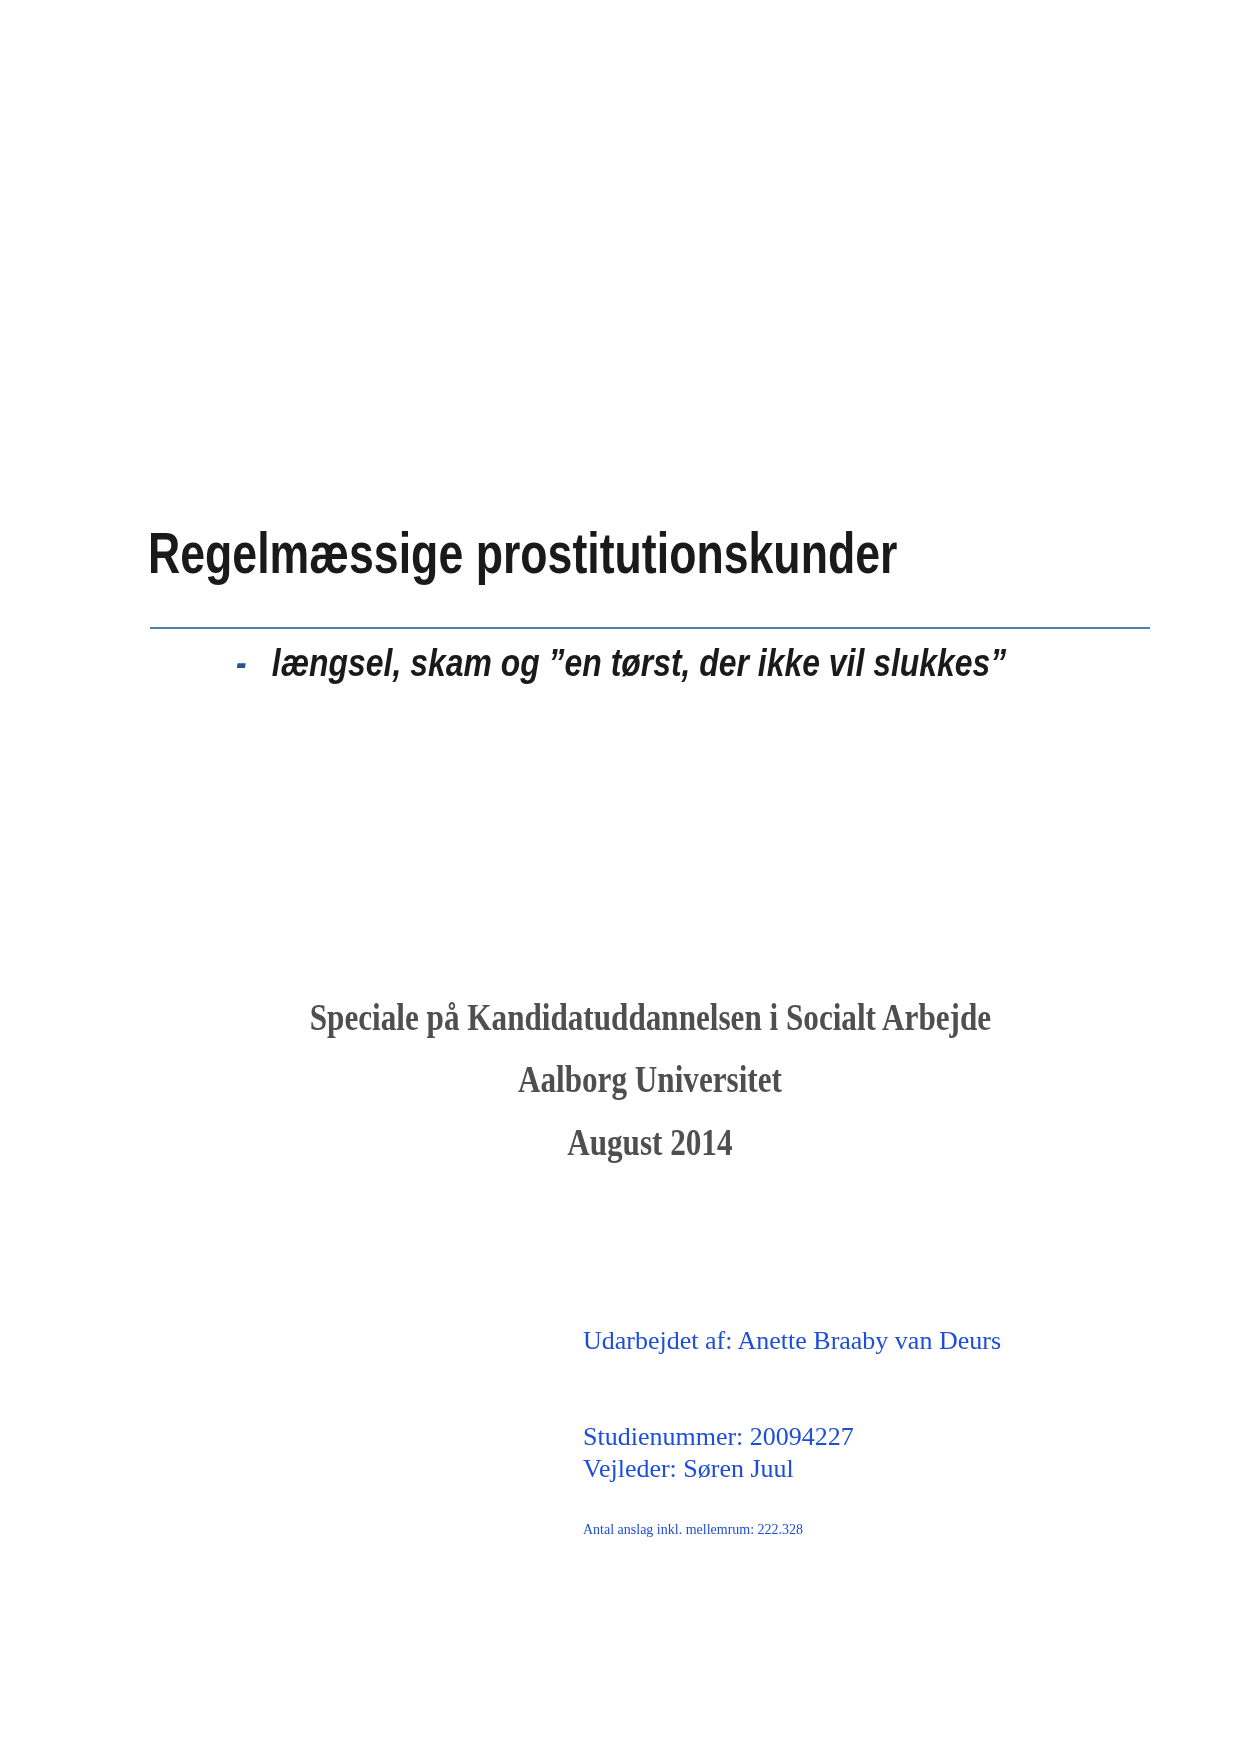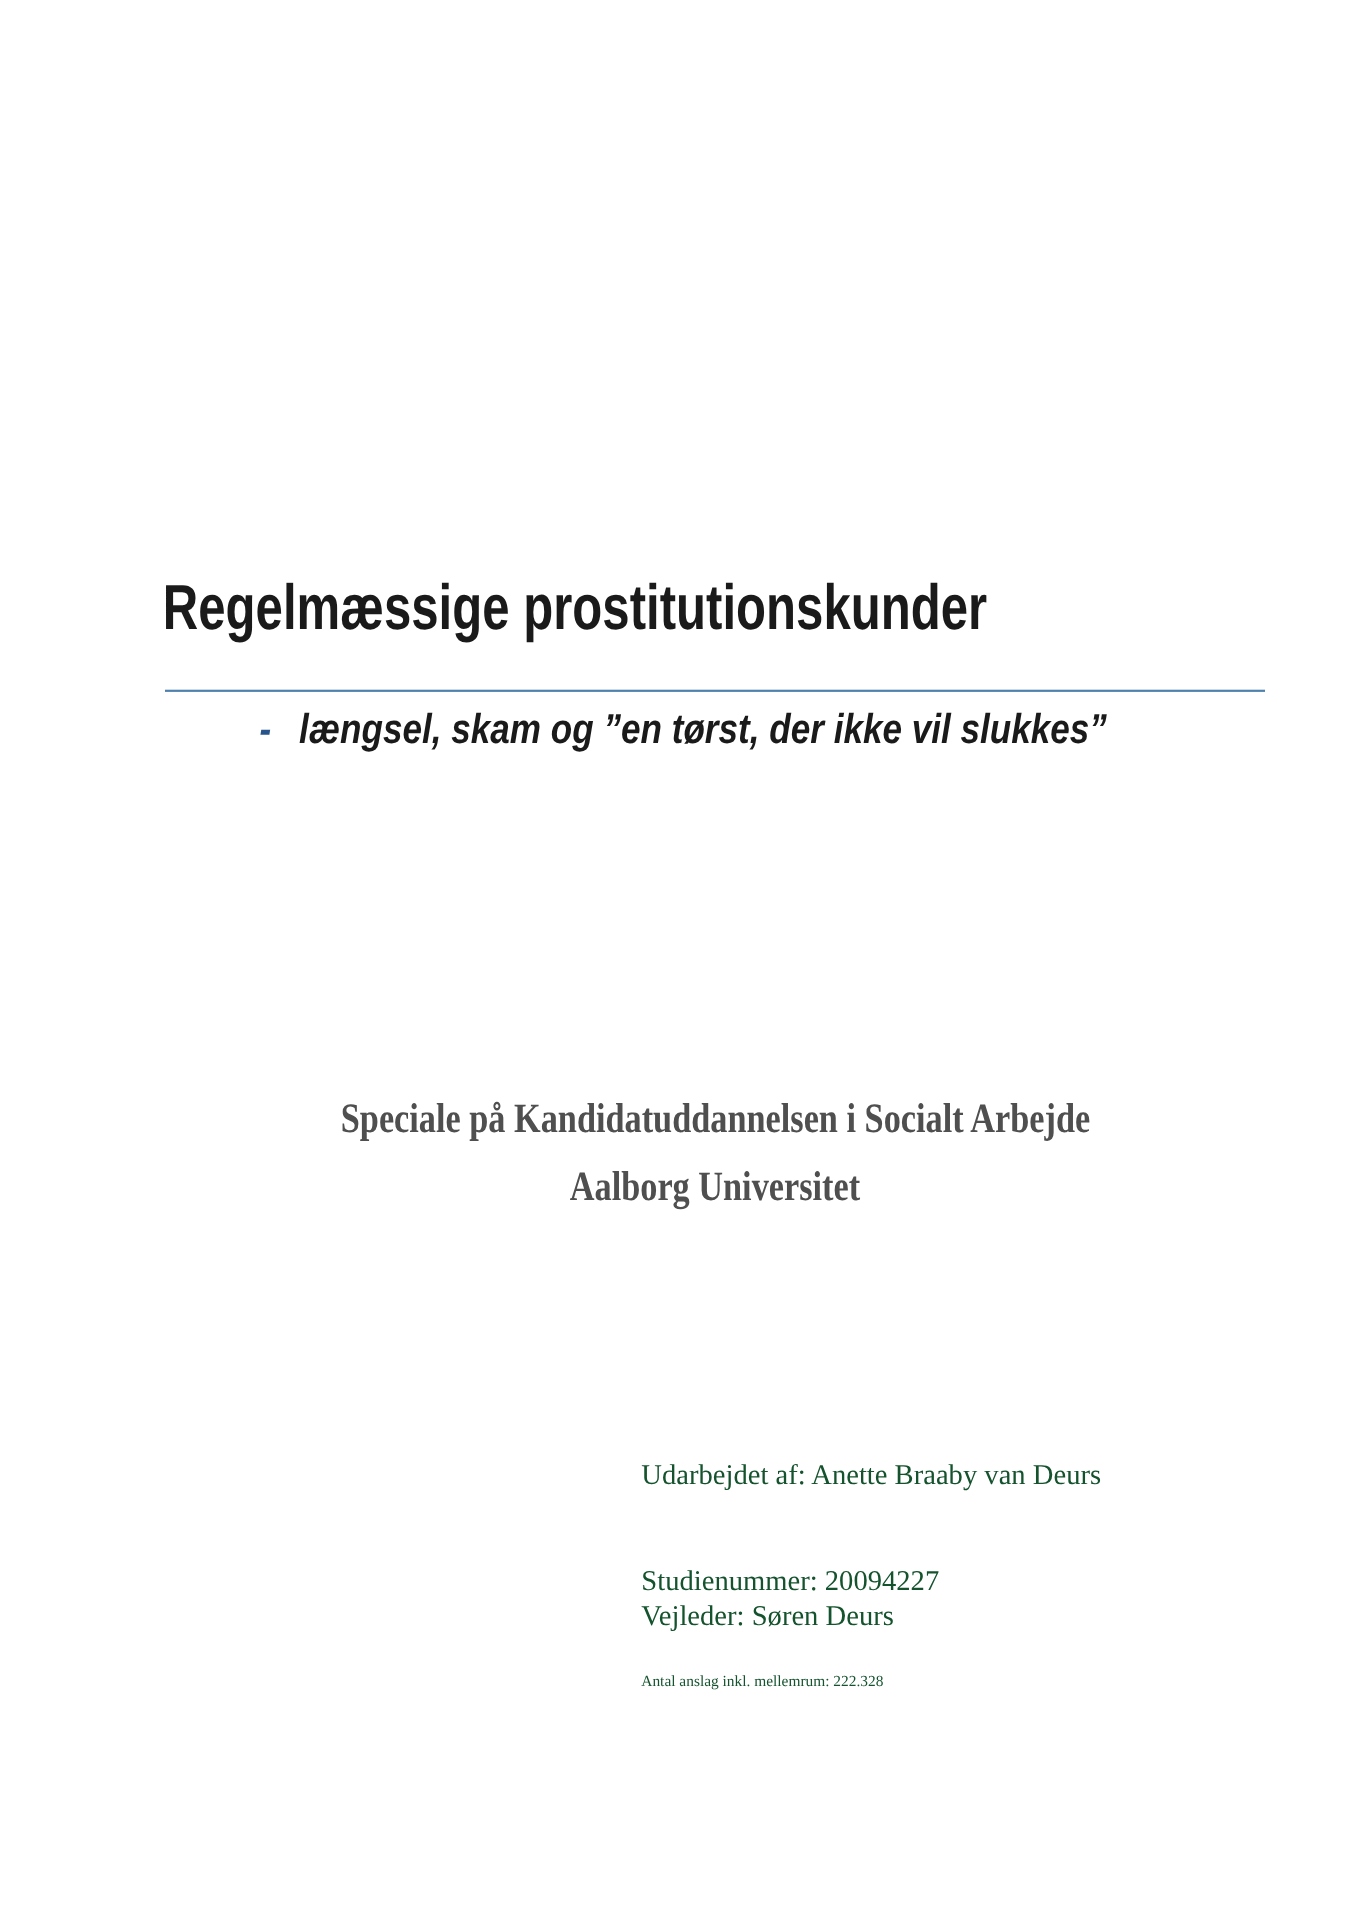--- a/index.html
+++ b/index.html
@@ -93,21 +93,21 @@
 
   
   .credit-line {
     position: absolute;
     left: 583px;
     margin: 0;
     font-family: "Liberation Serif", serif;
     font-weight: normal;
     font-size: 26px;
     line-height: 1;
-    color: #14532d;
+    color: #1d4ed8;
     white-space: nowrap;
   }
   .credit-line.l0 { top: 1328px; }
   .credit-line.l1 { top: 1424px; }
   .credit-line.l2 { top: 1456px; }
   .credit-line.l3 { top: 1523px; font-size: 14px; }
 </style>
 </head>
 <body>
 
@@ -123,19 +123,22 @@
     <span class="dash">-</span>
     <span class="subtitle-text">længsel, skam og ”en tørst, der ikke vil slukkes”</span>
   </div>
 
   <p class="program-line l1">
     <span class="squeeze">Aalborg Universitet</span>
   </p>
   <p class="program-line l0">
     <span class="squeeze">Speciale på Kandidatuddannelsen i Socialt Arbejde</span>
   </p>
+  <p class="program-line l2">
+    <span class="squeeze">August 2014</span>
+  </p>
 
   <p class="credit-line l0">Udarbejdet af: Anette Braaby van Deurs</p>
   <p class="credit-line l1">Studienummer: 20094227</p>
-  <p class="credit-line l2">Vejleder: Søren Deurs</p>
+  <p class="credit-line l2">Vejleder: Søren Juul</p>
   <p class="credit-line l3">Antal anslag inkl. mellemrum: 222.328</p>
 
 </div>
 
 </body></html>

